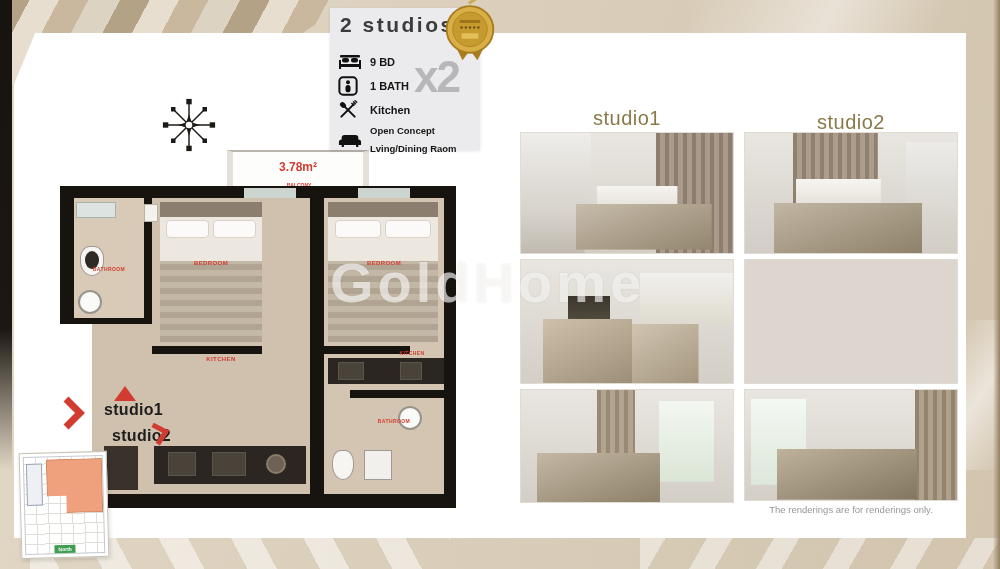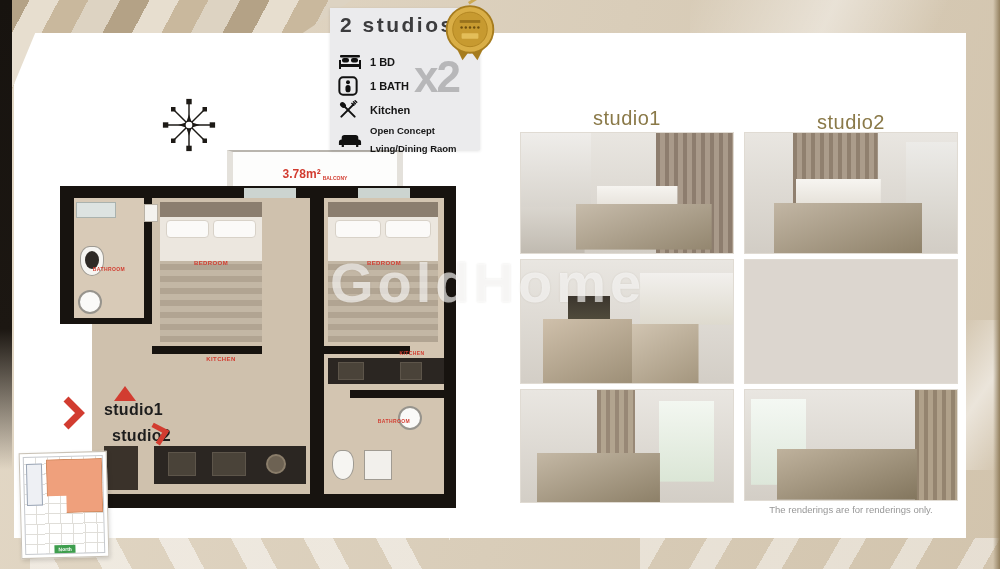--- a/index.html
+++ b/index.html
@@ -37,22 +37,22 @@
   .feature-heading{position:absolute;left:10px;top:5px;font-size:21px;font-weight:bold;color:#3c3c3e;letter-spacing:2.5px;}
   .feature-row{position:absolute;left:8px;display:flex;align-items:center;}
   .feature-row .ficon{width:24px;height:20px;flex:0 0 24px;display:flex;align-items:center;}
   .feature-row .flabel{margin-left:8px;font-size:11px;font-weight:bold;color:#161616;}
   .feature-row.small .flabel{font-size:9.5px;line-height:18px;width:104px;}
   .x2{position:absolute;left:84px;top:44px;font-size:44px;font-weight:bold;color:#b7b7b9;z-index:1;letter-spacing:-2px;}
   .badge{left:442px;top:4px;width:56px;height:62px;z-index:6;}
   
   .plan{left:60px;top:150px;width:398px;height:360px;z-index:3;}
   .plan *{position:absolute;box-sizing:border-box;}
-  .balcony{left:167px;top:0;width:176px;height:48px;background:#fdfdfc;border:2px solid #b9b5ae;
-    border-left:6px solid #e4e1db;border-right:6px solid #e4e1db;display:flex;align-items:center;justify-content:center;}
+  .balcony{left:167px;top:0;width:142px;height:48px;background:#fdfdfc;border:2px solid #b9b5ae;
+    border-left:6px solid #e4e1db;border-right:6px solid #e4e1db;display:flex;align-items:center;justify-content:center;flex-direction:column;}
   .balc-area{position:static;color:#d23c30;font-size:12px;font-weight:bold;}
   .balc-sub{position:static;color:#d23c30;font-size:5px;font-weight:bold;margin:8px 0 0 2px;}
   .walls{left:0;top:36px;width:396px;height:322px;background:#17130f;}
   .notch{left:0;top:174px;width:32px;height:132px;background:#ffffff;}
   .floor{background:#cfc1ad;}
   .f-bath1{left:14px;top:48px;width:70px;height:120px;background:#d8cab7;}
   .f-left{left:92px;top:48px;width:158px;height:296px;}
   .f-entry{left:32px;top:174px;width:60px;height:170px;}
   .f-right{left:264px;top:48px;width:120px;height:296px;background:#d3c5b1;}
   .balc-door{height:10px;top:38px;background:#ccd4d0;}
@@ -198,21 +198,21 @@
       <span class="ficon">
         <svg viewBox="0 0 24 16" width="24" height="16">
             <g fill="#111">
           <path d="M1 15 V6 h2 v4 h18 V6 h2 v9 h-2 v-2 H3 v2 z"></path>
           <rect x="4" y="4" width="7" height="4.5" rx="2"></rect>
               <rect x="13" y="4" width="7" height="4.5" rx="2"></rect>
           <rect x="2" y="1" width="20" height="2.5" rx="1"></rect>
             </g>
           </svg>
       </span>
-      <span class="flabel">1 BD</span>
+      <span class="flabel">9 BD</span>
     </div>
 
     <div class="feature-row" style="top:68px;">
       <span class="ficon">
         <svg viewBox="0 0 22 22" width="20" height="20">
           <rect x="1.5" y="1.5" width="19" height="19" rx="4" fill="none" stroke="#111" stroke-width="2.2"></rect>
           <circle cx="11" cy="7" r="2.2" fill="#111"></circle>
           <rect x="8.2" y="10" width="5.6" height="8" rx="2.8" fill="#111"></rect>
           </svg>
       </span>

